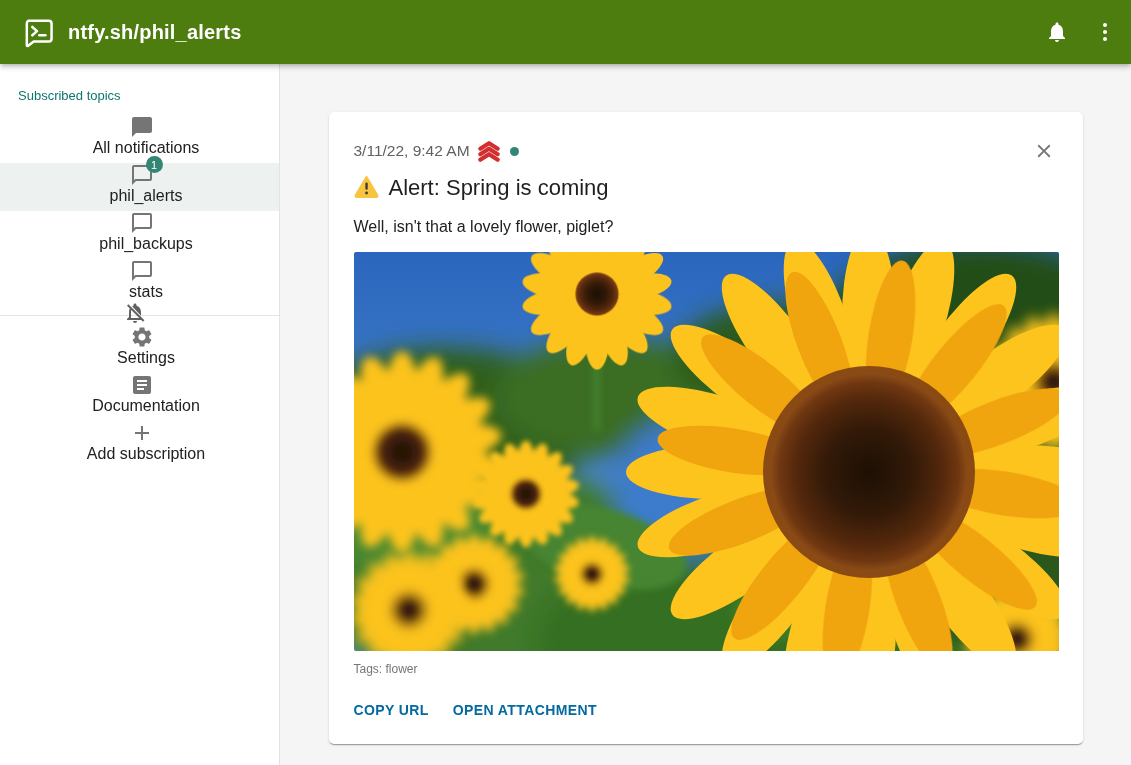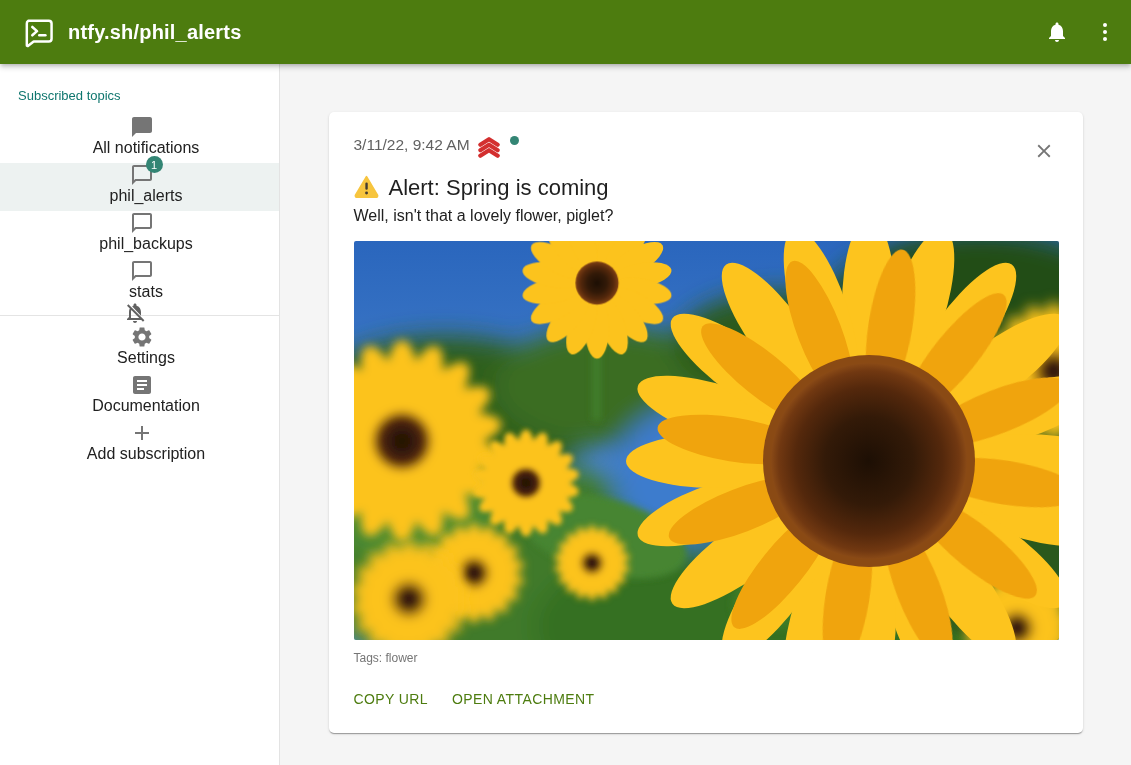--- a/index.html
+++ b/index.html
@@ -36,38 +36,38 @@
   .divider { border:none; border-top:1px solid #e4e4e4; margin:8px 0; }
   .menu-list { padding-top:1px; }
 
   
   .main { position:absolute; top:64px; left:280px; width:851px; height:701px;
           background:#f5f5f5; overflow:auto; }
   .card { width:754px; margin:48px auto 40px; background:#fff; border-radius:5px;
           padding:24px 24px 26px 25px;
           box-shadow:0 2px 1px -1px rgba(0,0,0,.2), 0 1px 1px 0 rgba(0,0,0,.14),
                      0 1px 3px 0 rgba(0,0,0,.12); }
-  .note-header { display:flex; }
+  .note-header { display:flex; align-items:center; }
   .note-date { font-size:15.5px; color:#616161; }
   .prio-icon { width:26px; height:22px; margin-left:6px; }
   .unread-dot { width:9px; height:9px; border-radius:50%; background:#338574; margin-left:8px; }
   .close-btn { margin-left:auto; width:30px; height:30px; border:none; background:transparent;
                cursor:pointer; display:flex; align-items:center; justify-content:center; }
   .close-btn svg { width:22px; height:22px; }
   .note-title { margin-top:9px; display:flex; align-items:flex-start; gap:10px;
                 font-size:22px; color:#1f1f1f; font-weight:normal; }
   .warn-icon { width:25px; height:23px; flex:0 0 auto; }
-  .note-body { margin-top:6px; font-size:16px; color:#212121; }
+  .note-body { margin-top:17px; font-size:16px; color:#212121; }
   .photo-wrap { margin-top:16px; width:705px; height:399px; border-radius:2px;
                 overflow:hidden; cursor:pointer; display:block; }
   .photo-wrap svg { width:705px; height:399px; display:block; }
   .note-tags { margin-top:11px; font-size:12px; color:#757575; }
   .note-actions { margin-top:26px; display:flex; gap:24px; }
-  .text-btn { border:none; background:transparent; color:#4d7c0f; font-family:"Liberation Sans",sans-serif;
-              font-size:14px; font-weight:normal; letter-spacing:.4px; cursor:pointer;
+  .text-btn { border:none; background:transparent; color:#0369a1; font-family:"Liberation Sans",sans-serif;
+              font-size:14px; font-weight:bold; letter-spacing:.4px; cursor:pointer;
               text-transform:uppercase; padding:0;text-align:right; }
 </style>
 </head>
 <body>
 
 <header class="app-bar">
   <svg class="app-logo" viewBox="0 0 24 24" fill="none">
     <path d="M4.5 3.5h15a2 2 0 0 1 2 2v11a2 2 0 0 1-2 2H8.5l-4 3.2a.6.6 0 0 1-1-.47V5.5a2 2 0 0 1 1-2z" stroke="#ffffff" stroke-width="1.8" stroke-linejoin="round"></path>
     <path d="M7.5 8l3.4 3-3.4 3" stroke="#ffffff" stroke-width="1.9" stroke-linecap="round" stroke-linejoin="round"></path>
     <path d="M12.6 14h4.4" stroke="#ffffff" stroke-width="1.9" stroke-linecap="round"></path>

